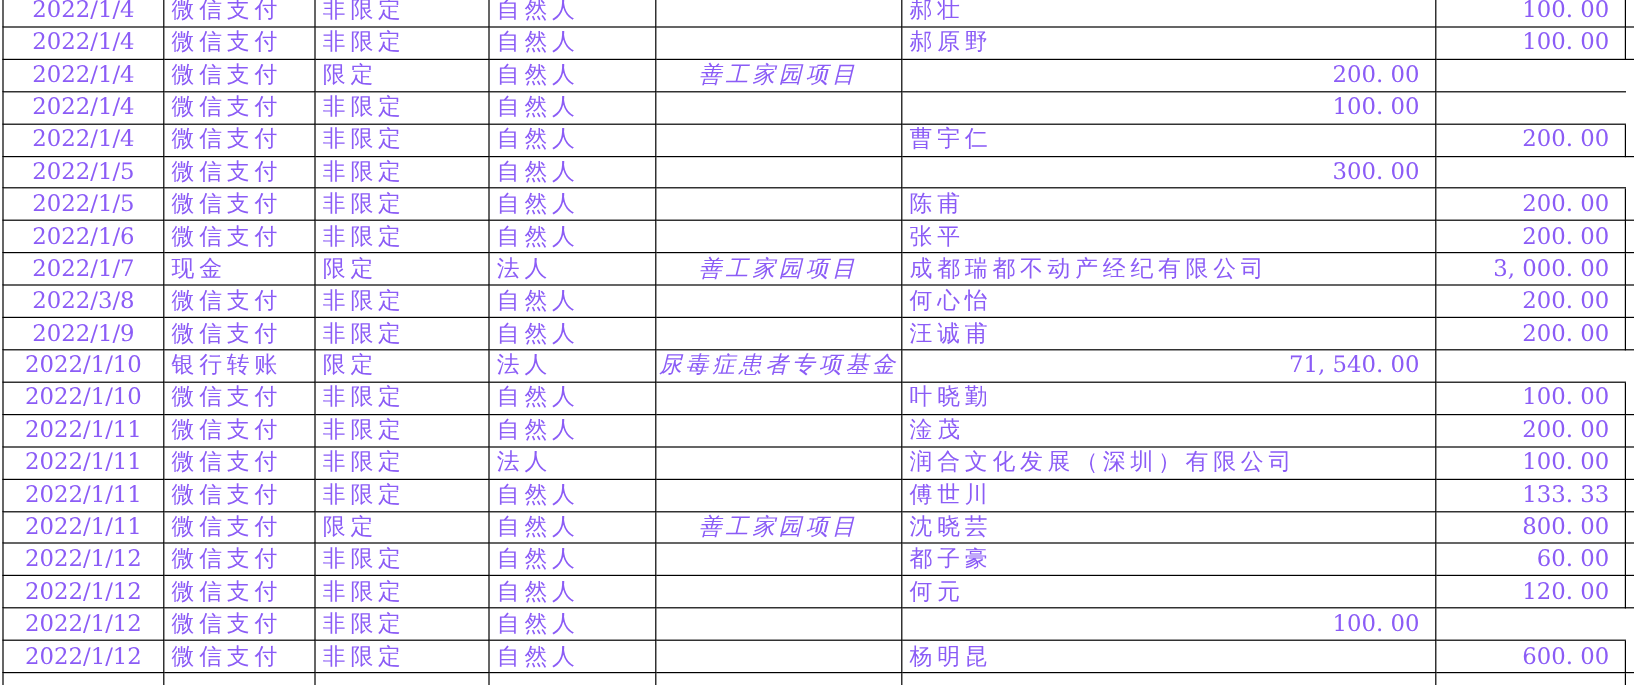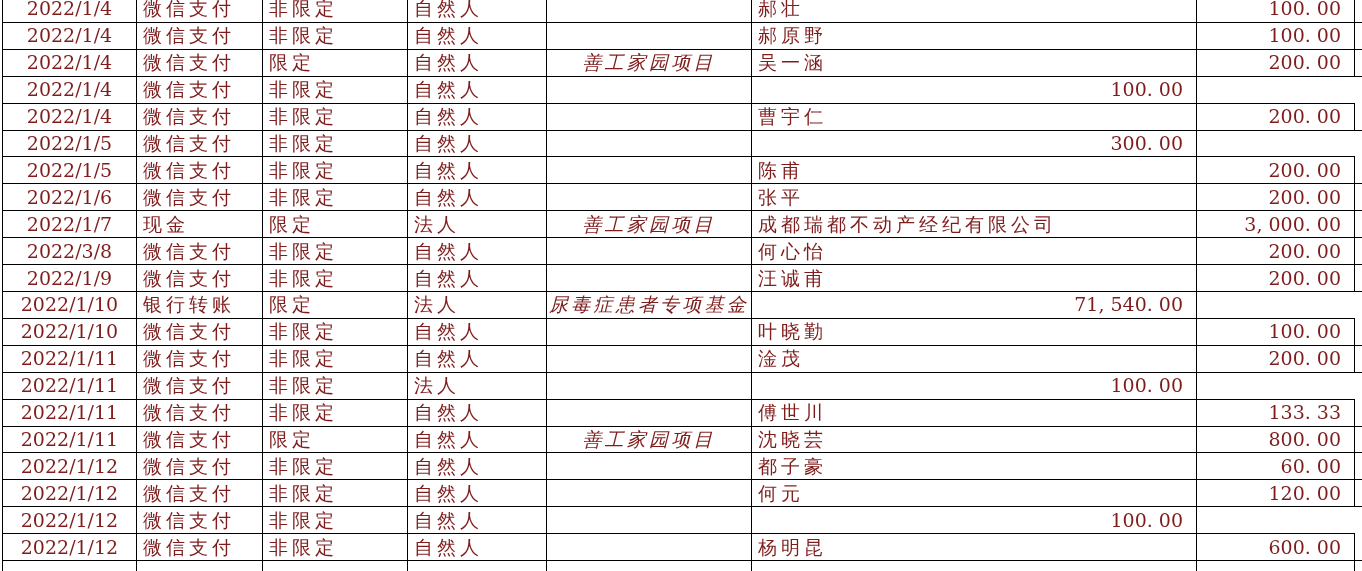--- a/index.html
+++ b/index.html
@@ -7,21 +7,21 @@
     padding: 0;
     background: #ffffff;
   }
   .screen {
     position: relative;
     width: 1362px;
     height: 571px;
     background: #ffffff;
     overflow: hidden;
     font-family: "DejaVu Serif", "Liberation Serif", serif;
-    color: #7f1d1d;
+    color: #8b5cf6;
   }
   .sheet {
     position: absolute;
     left: 2px;
     top: -4px;
   }
   .row {
     display: grid;
     grid-template-columns: 135px 126px 145px 139px 205px 445px 158px 7px;
     height: 26.92px;
@@ -93,21 +93,20 @@
         <div class="cell c-name">郝原野</div>
         <div class="cell c-amount">100. 00</div>
         <div class="cell c-sliver"></div>
       </div>
       <div class="row">
         <div class="cell c-date">2022/1/4</div>
         <div class="cell c-cjk-left">微信支付</div>
         <div class="cell c-cjk-left">限定</div>
         <div class="cell c-cjk-left">自然人</div>
         <div class="cell c-project">善工家园项目</div>
-        <div class="cell c-name">吴一涵</div>
         <div class="cell c-amount">200. 00</div>
         <div class="cell c-sliver"></div>
       </div>
       <div class="row">
         <div class="cell c-date">2022/1/4</div>
         <div class="cell c-cjk-left">微信支付</div>
         <div class="cell c-cjk-left">非限定</div>
         <div class="cell c-cjk-left">自然人</div>
         <div class="cell c-project"></div>
         <div class="cell c-amount">100. 00</div>
@@ -210,20 +209,21 @@
         <div class="cell c-name">淦茂</div>
         <div class="cell c-amount">200. 00</div>
         <div class="cell c-sliver"></div>
       </div>
       <div class="row">
         <div class="cell c-date">2022/1/11</div>
         <div class="cell c-cjk-left">微信支付</div>
         <div class="cell c-cjk-left">非限定</div>
         <div class="cell c-cjk-left">法人</div>
         <div class="cell c-project"></div>
+        <div class="cell c-name">润合文化发展（深圳）有限公司</div>
         <div class="cell c-amount">100. 00</div>
         <div class="cell c-sliver"></div>
       </div>
       <div class="row">
         <div class="cell c-date">2022/1/11</div>
         <div class="cell c-cjk-left">微信支付</div>
         <div class="cell c-cjk-left">非限定</div>
         <div class="cell c-cjk-left">自然人</div>
         <div class="cell c-project"></div>
         <div class="cell c-name">傅世川</div>

